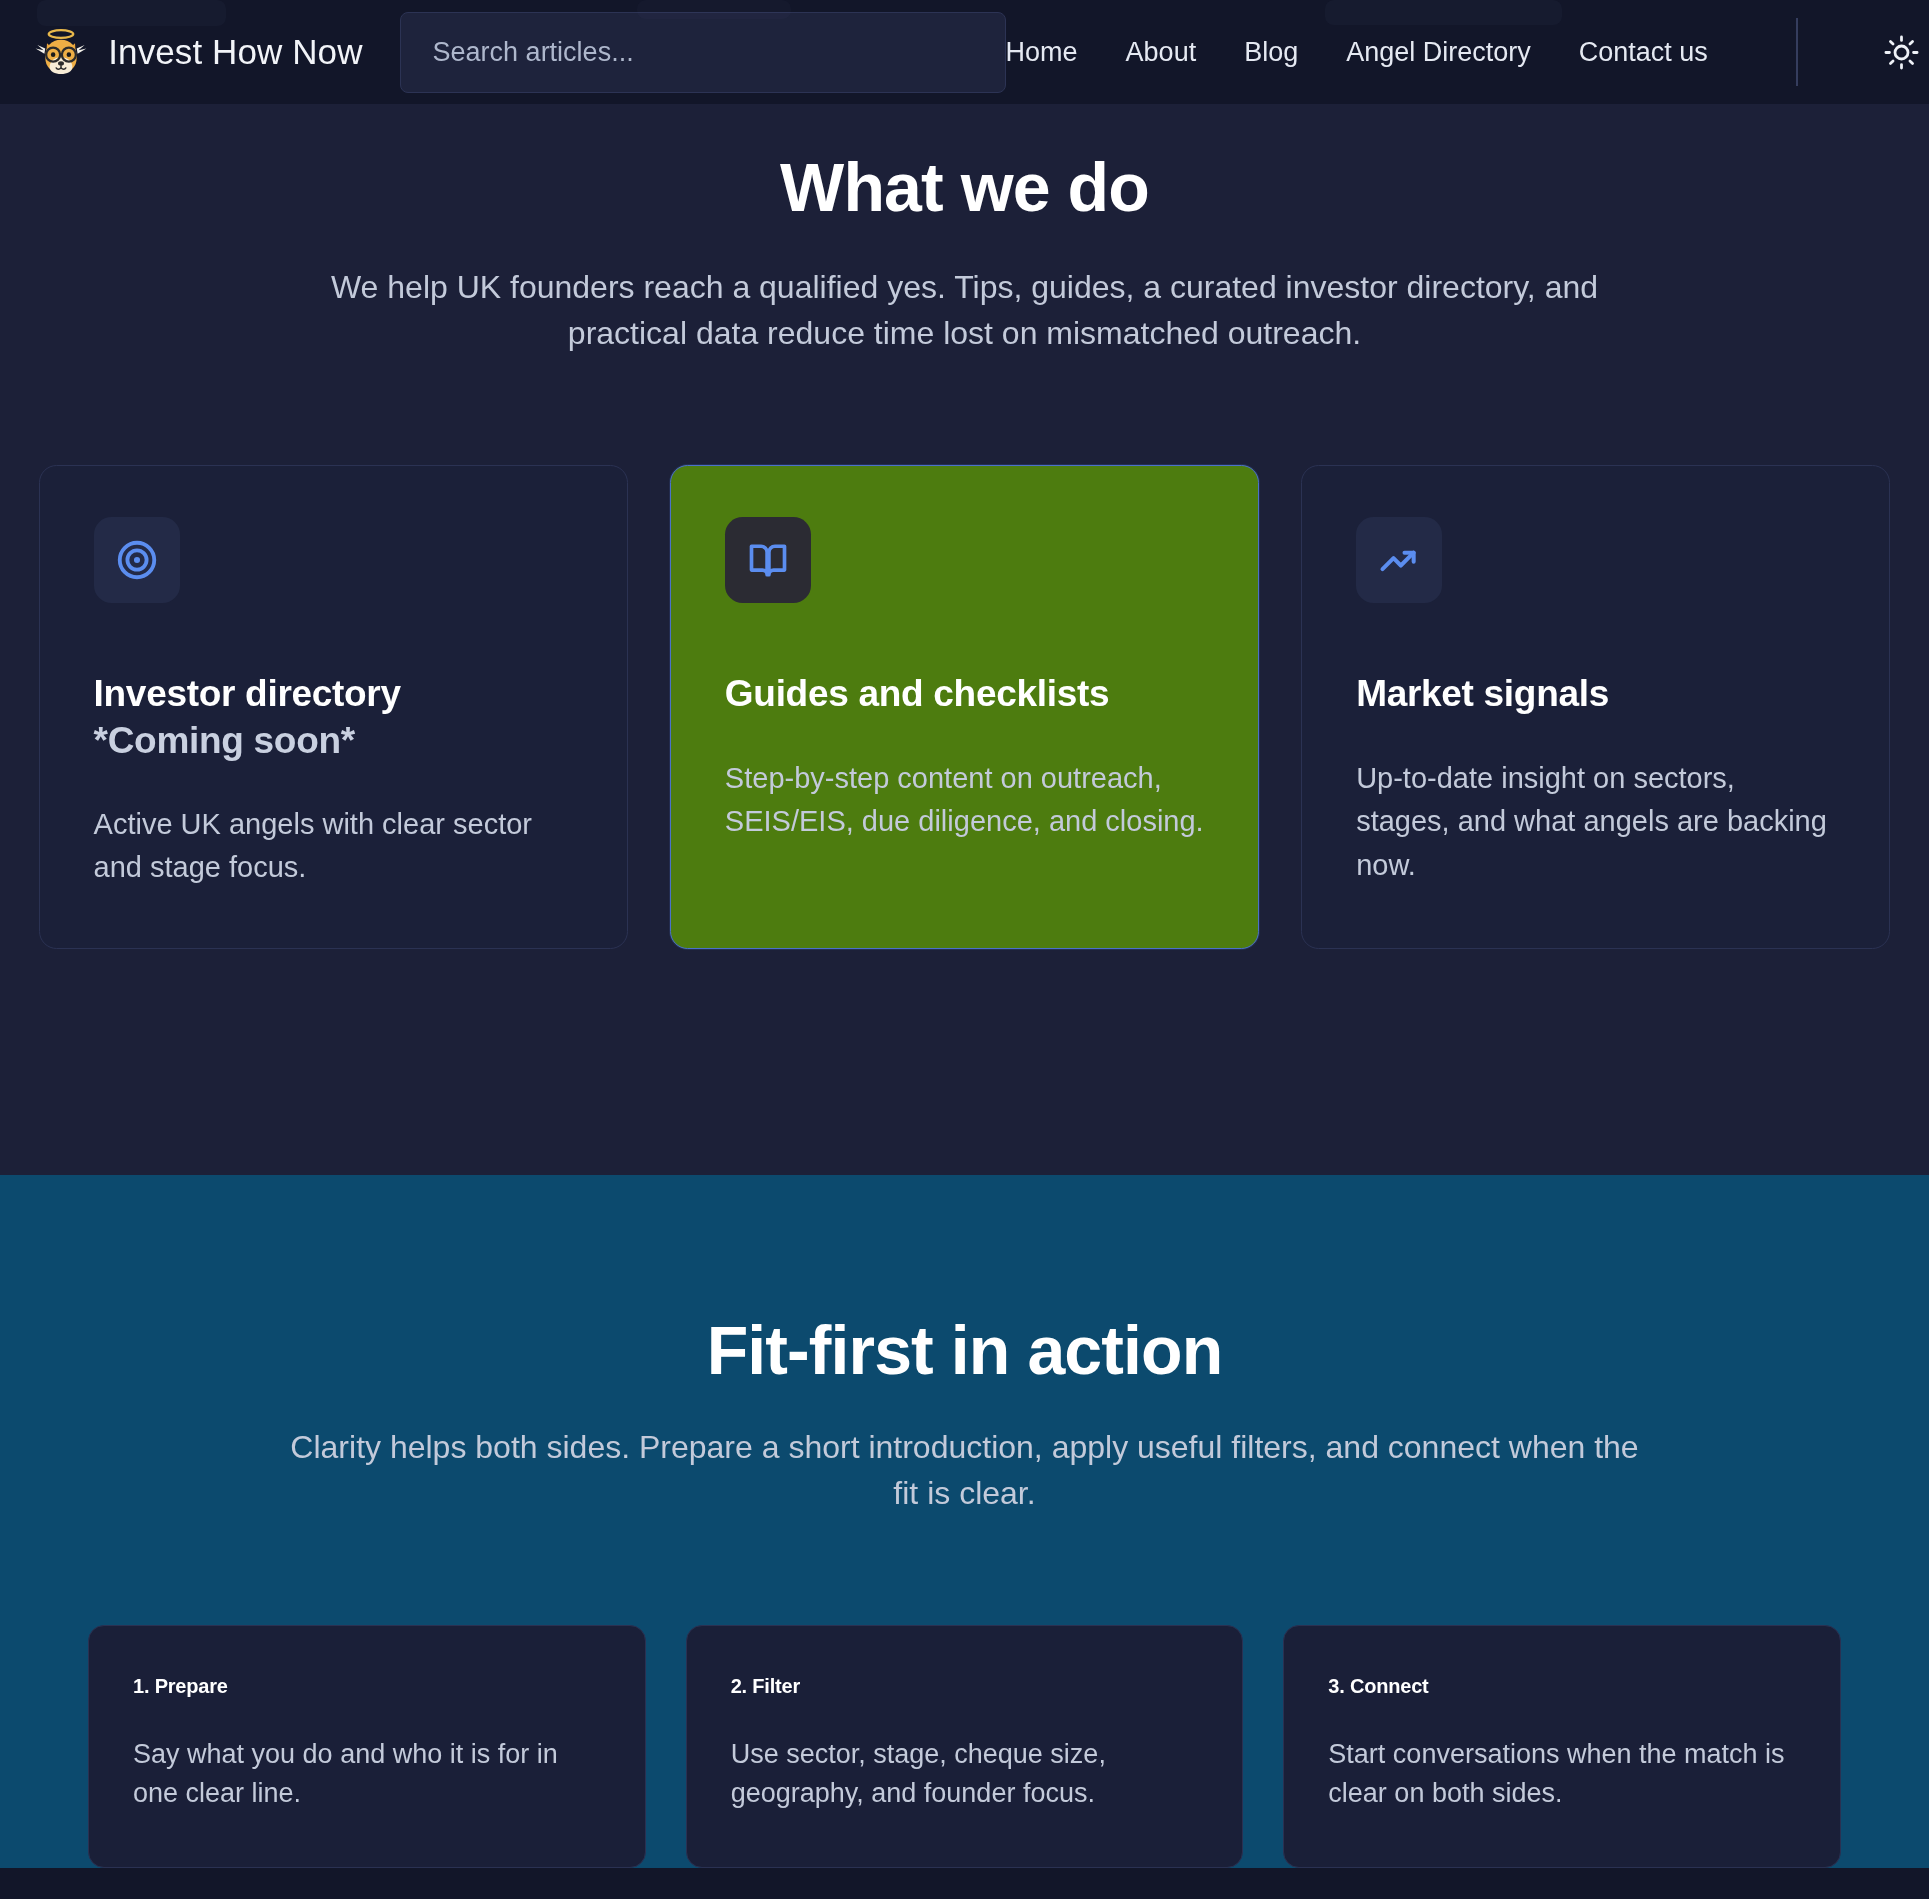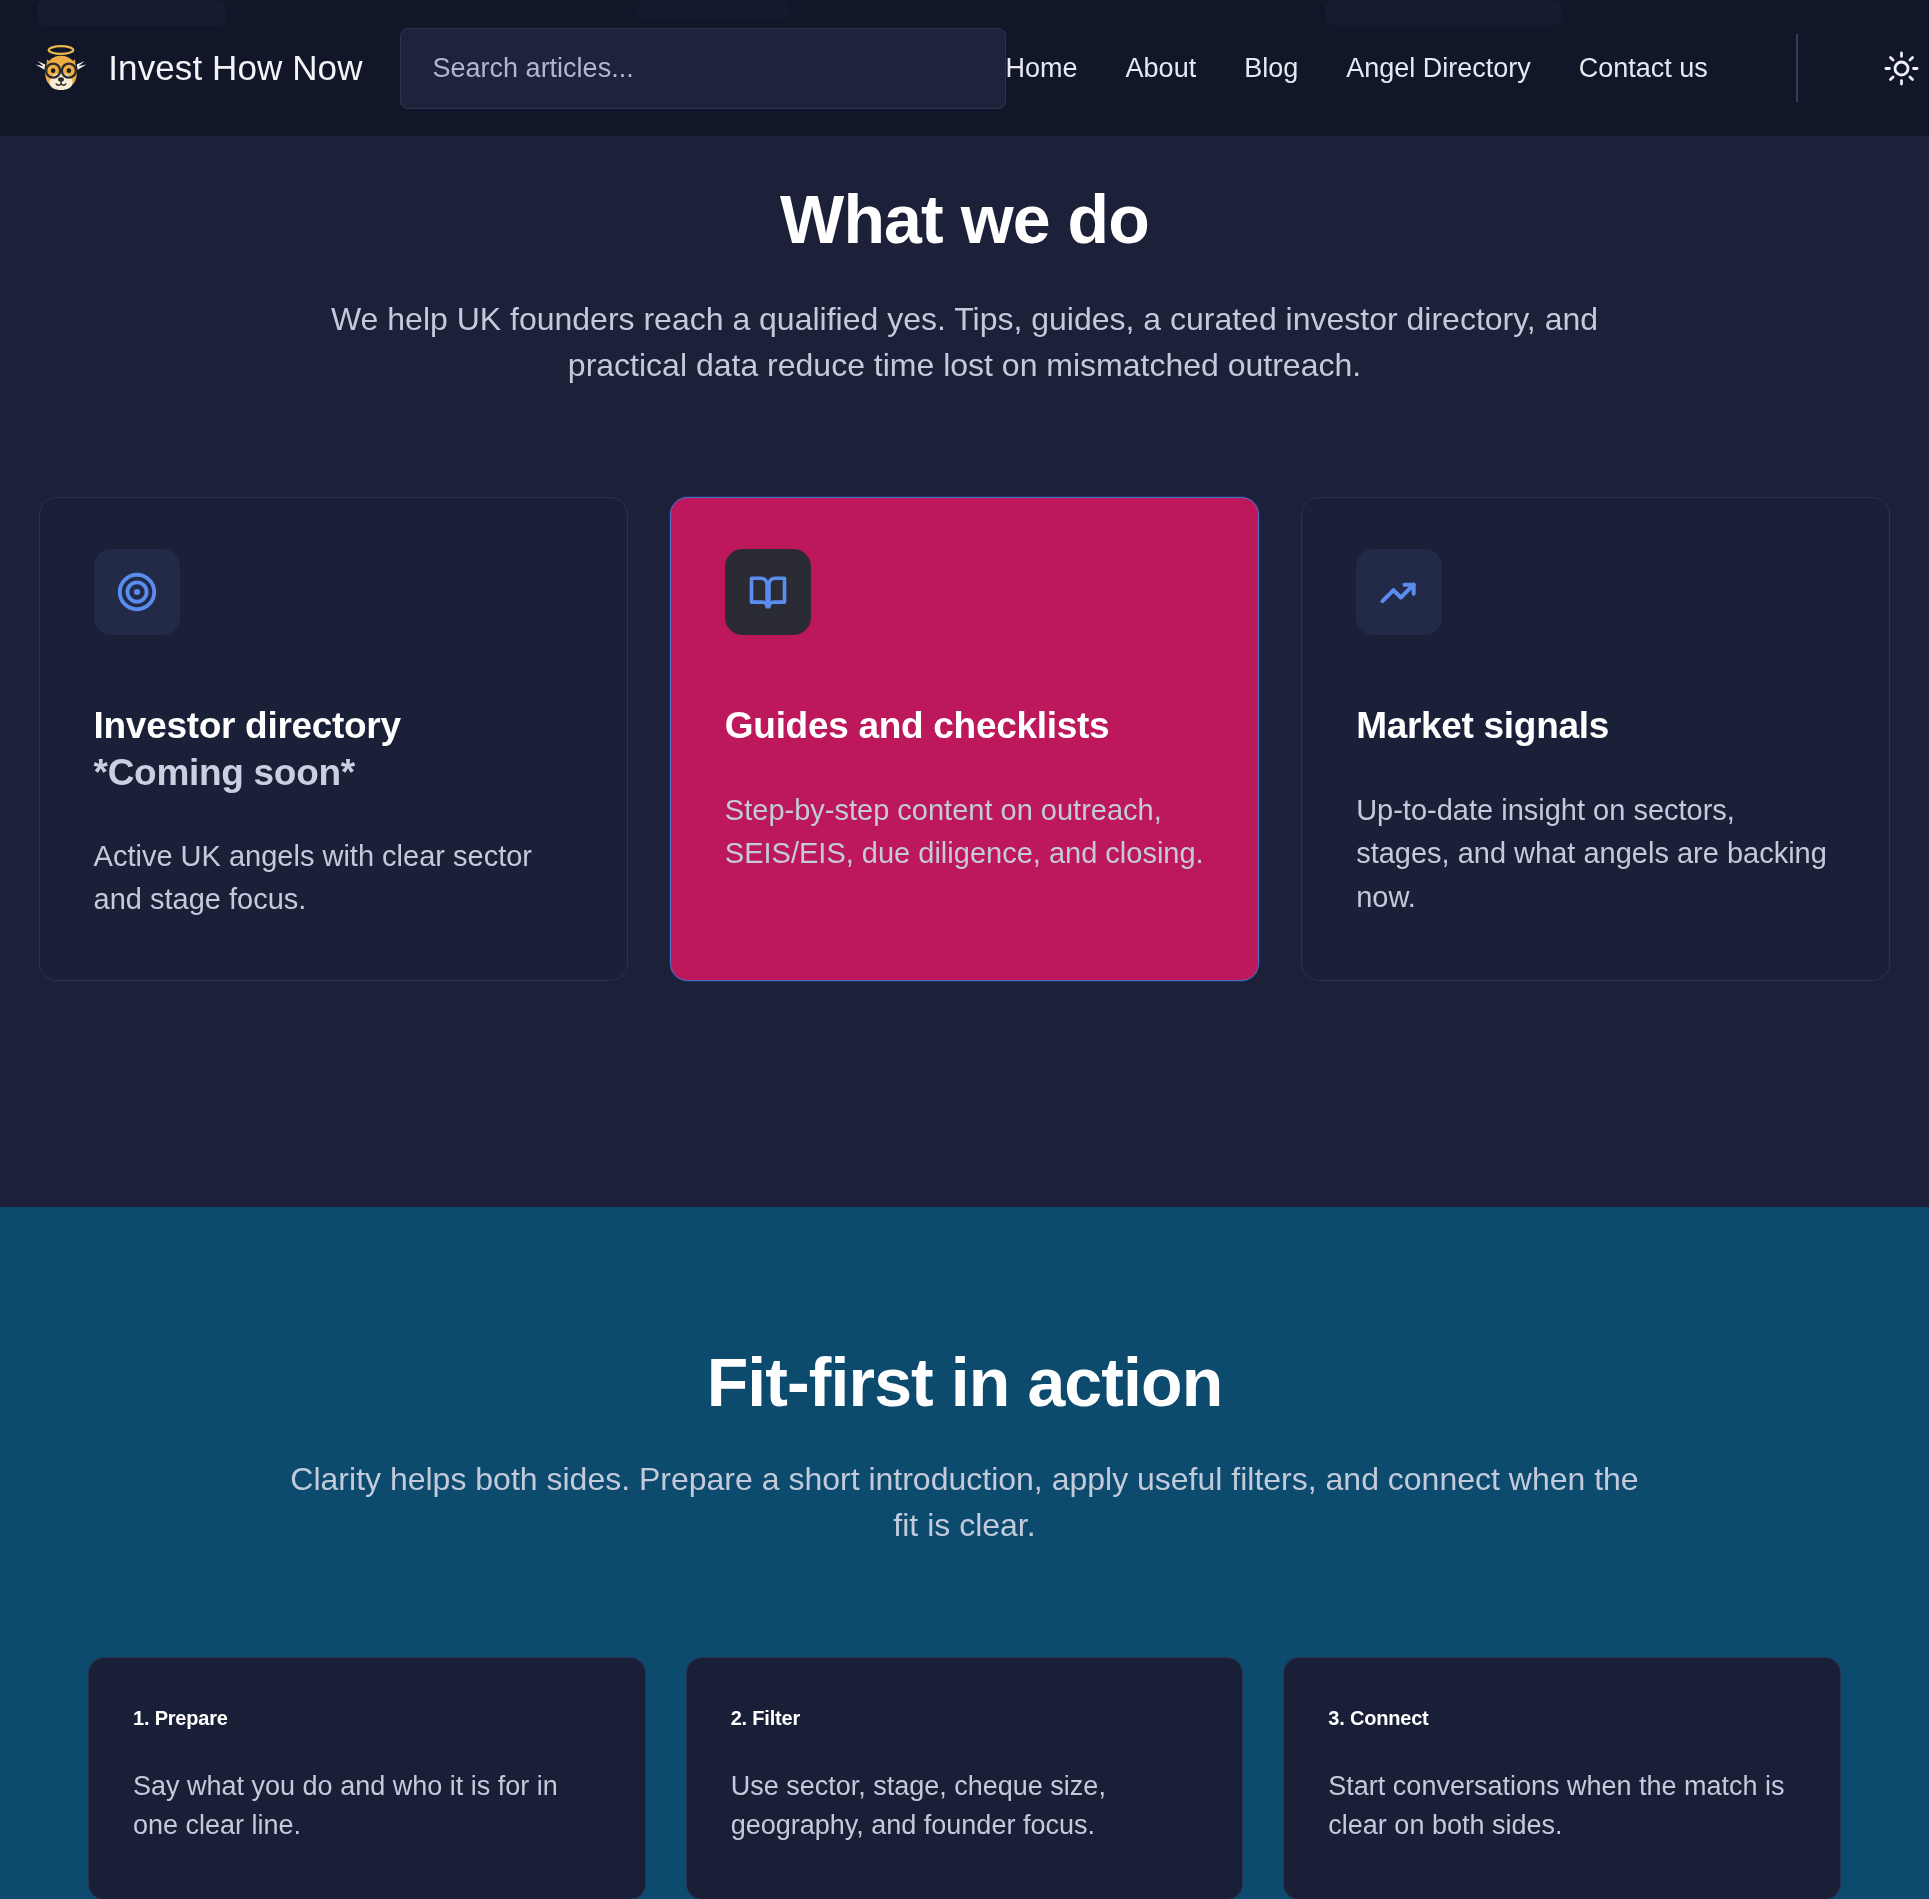--- a/index.html
+++ b/index.html
@@ -7,21 +7,21 @@
   body {
     background:#121629;
     font-family:"Liberation Sans", sans-serif;
     overflow:hidden;
     -webkit-font-smoothing:antialiased;
   }
 
   
   .header {
     position:relative;
-    height:136px;
+    height:104px;
     background:#121629;
     display:flex;
     align-items:center;
     padding:0 39px 0 33px;
     gap:0;
     z-index:20;
   }
   .ghost-a, .ghost-b, .ghost-c {
     position:absolute; top:0; border-radius:8.8px;
     background:rgba(120,135,180,0.045); pointer-events:none;
@@ -96,21 +96,21 @@
   }
   .card {
     flex:1 1 0;
     background:#1b2039;
     border:0.9px solid #2b3253;
     border-radius:17.6px;
     padding:51px 54px 58px;
     min-height:463px;
   }
   .card.featured {
-    background:#be185d;
+    background:#4d7c0f;
     border:1.8px solid #4b72c9;
     box-shadow:0 0 0 0.9px rgba(75,114,201,0.18);
   }
   .chip {
     width:86px; height:86px; border-radius:17.6px;
     background:#232a47;
     display:flex; align-items:center; justify-content:center;
     margin-bottom:68px;
   }
   .chip.dark { background:#2b2b33; }

